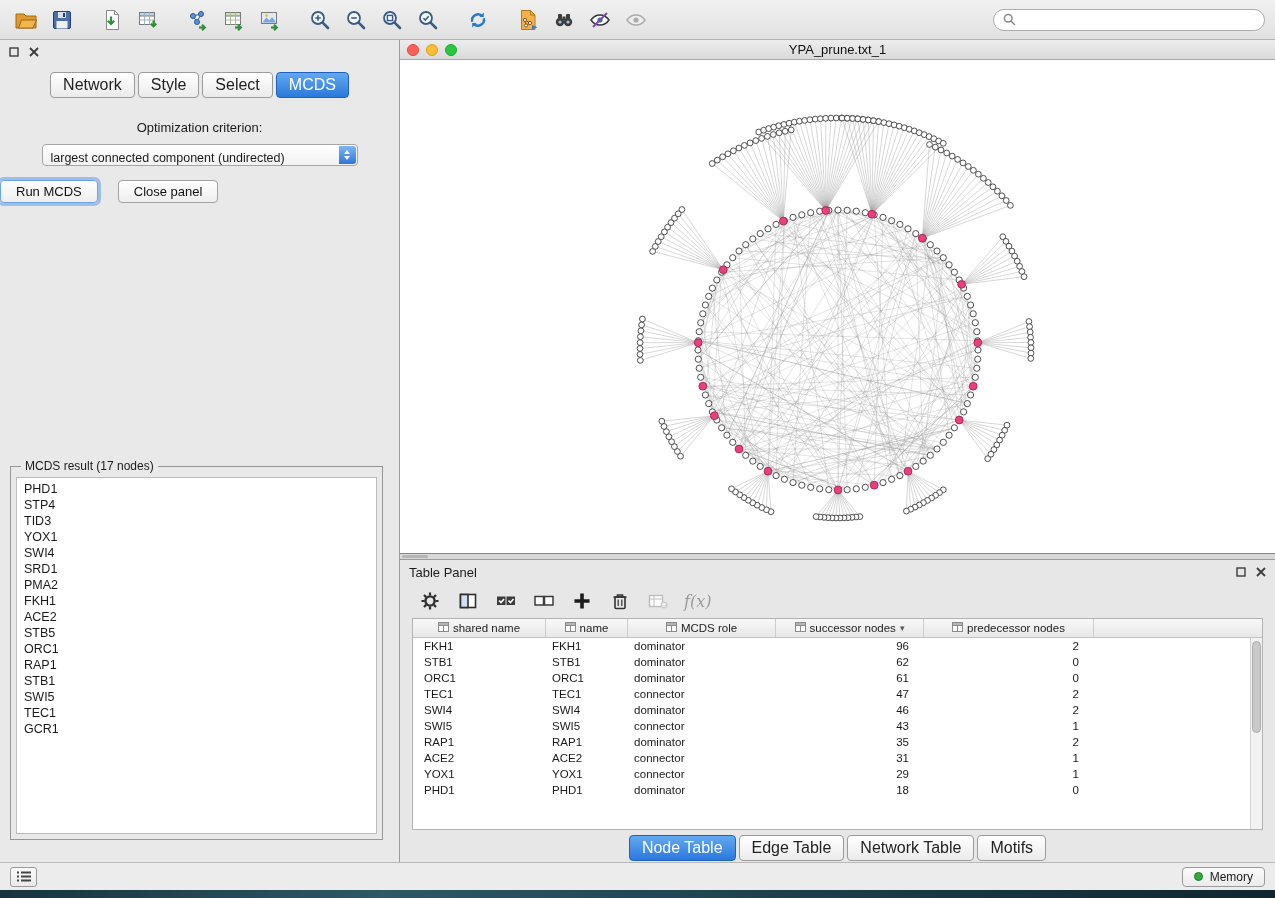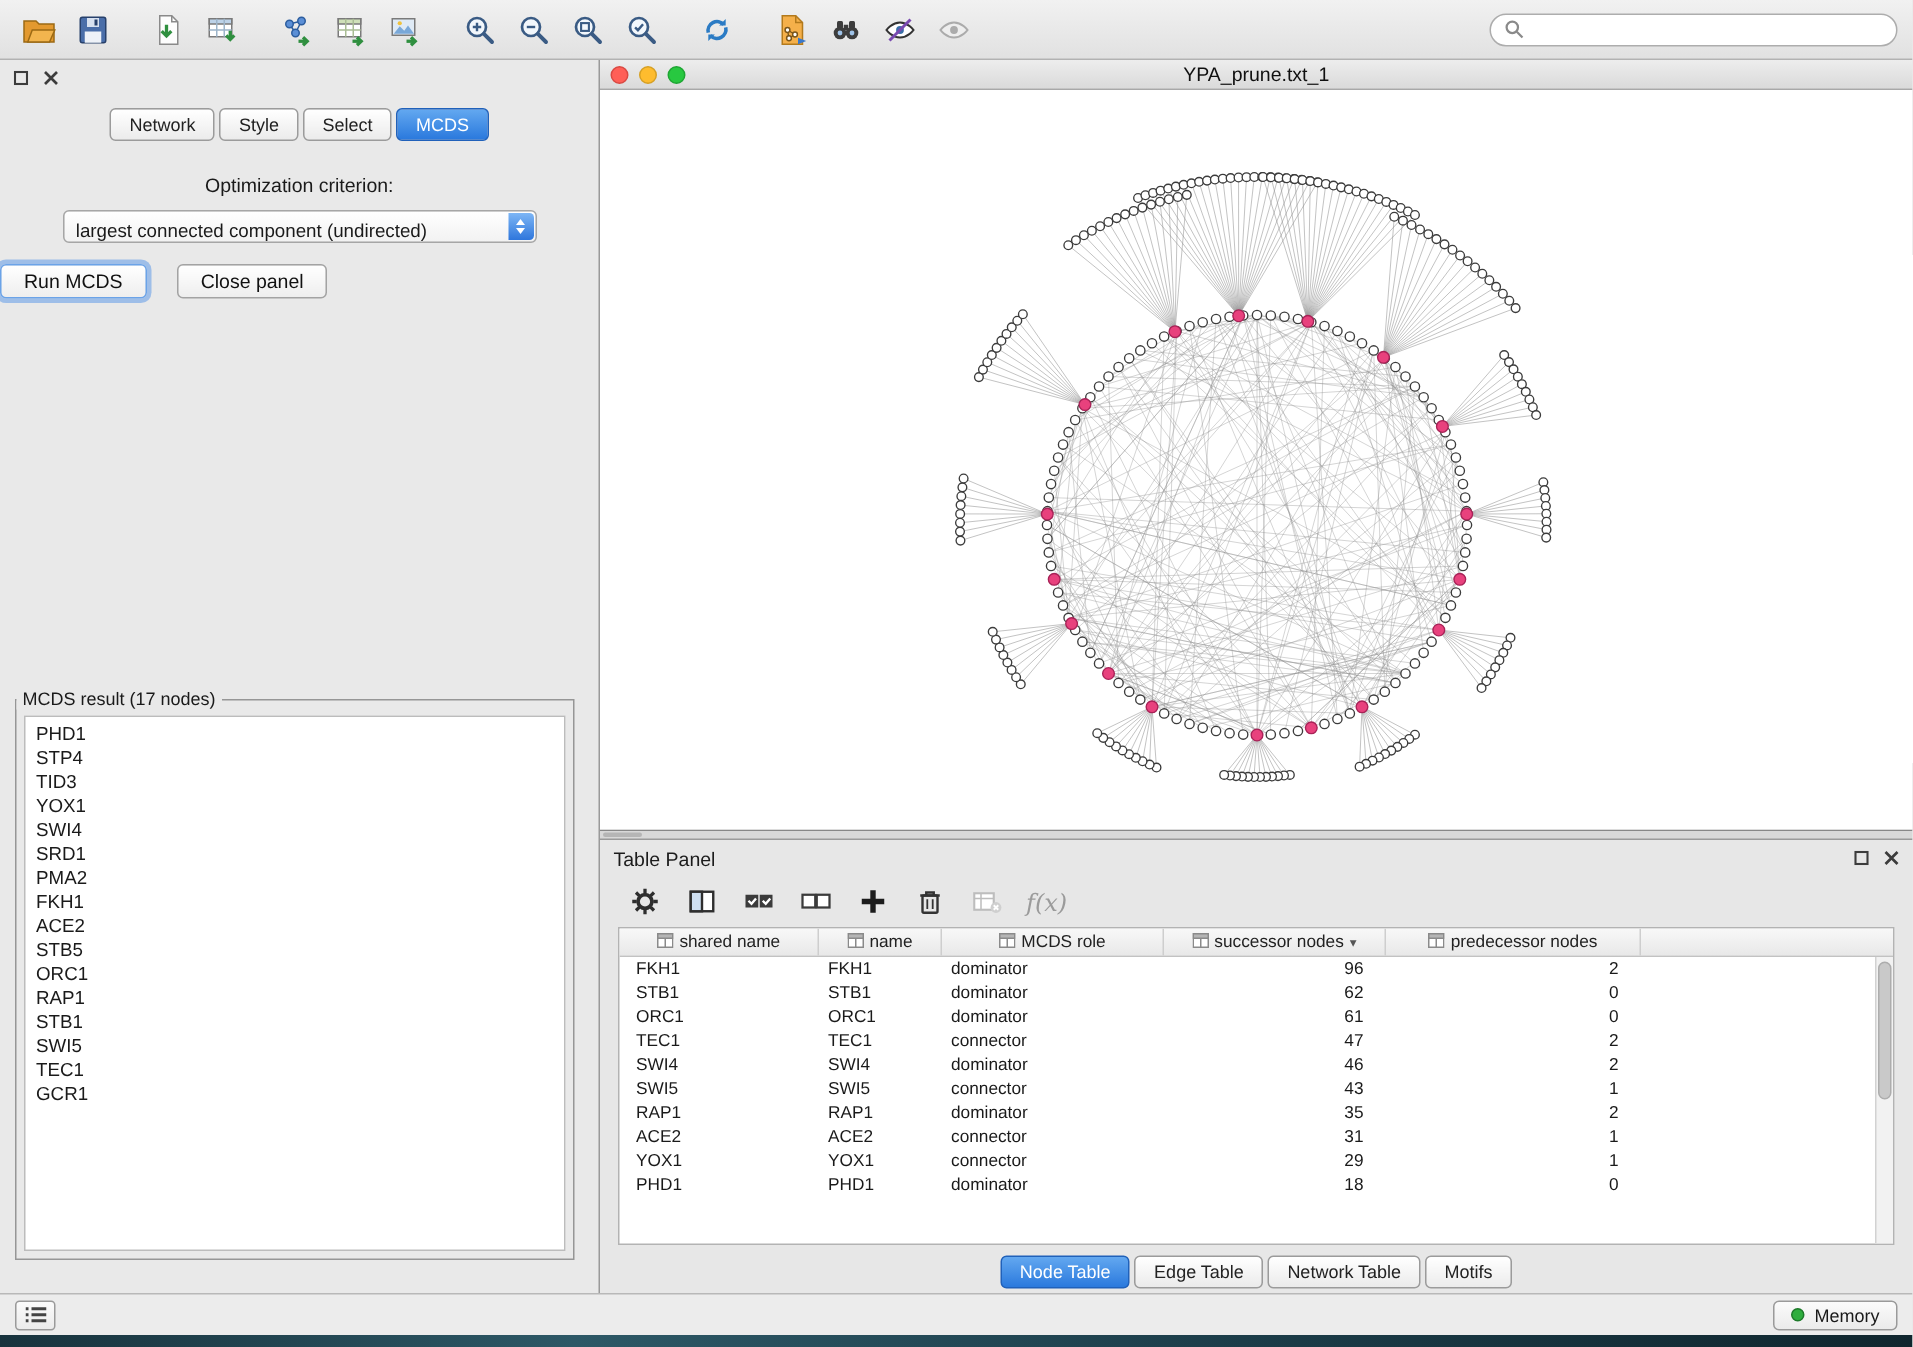--- a/index.html
+++ b/index.html
@@ -19,41 +19,41 @@
   
   .main { flex:1; display:flex; min-height:0; }
 
   
   .control-panel { flex:0 0 400px; background:#e9e9e9; border-right:1px solid #9a9a9a;
                    display:flex; flex-direction:column; }
   .panel-header { flex:0 0 24px; display:flex; align-items:center; padding:0 9px; font-size:13px; color:#1c1c1c; }
   .panel-header .ph-title { flex:1; }
   .ph-icons { display:flex; gap:10px; align-items:center; }
   .seg-row { display:flex; justify-content:center; gap:3px; margin-top:8px; }
-  .seg-btn { padding:3px 12px; font-size:12px; border:1px solid #9b9b9b; border-radius:4px;
+  .seg-btn { padding:3px 12px; font-size:16px; border:1px solid #9b9b9b; border-radius:4px;
              background:linear-gradient(#ffffff,#ebebeb); color:#222; }
   .seg-btn.active { background:linear-gradient(#63a8f0,#2a79dd); border-color:#2061ba; color:#fff; }
   .cp-body { flex:1; display:flex; flex-direction:column; min-height:0; }
   .opt-label { text-align:center; font-size:13px; margin-top:22px; }
   .combo { width:316px; height:22px; margin:9px auto 0; border:1px solid #a6a6a6; border-radius:4px;
            background:linear-gradient(#ffffff,#f2f2f2); display:flex; align-items:flex-end;
            font-size:12.5px; padding-left:8px; position:relative; }
   .combo-cap { position:absolute; right:1px; top:1px; bottom:1px; width:17px; border-radius:0 3px 3px 0;
                background:linear-gradient(#7db6f5,#2e76dc); display:flex; flex-direction:column;
                align-items:center; justify-content:center; gap:2px; }
   .tri-up { width:0; height:0; border-left:3.5px solid transparent; border-right:3.5px solid transparent; border-bottom:4.5px solid #fff; }
   .tri-down { width:0; height:0; border-left:3.5px solid transparent; border-right:3.5px solid transparent; border-top:4.5px solid #fff; }
   .btn-row { display:flex; justify-content:flex-start; gap:20px; margin-top:14px; }
   .btn { padding:3px 15px; font-size:13px; border:1px solid #a3a3a3; border-radius:4px;
          background:linear-gradient(#ffffff,#eeeeee); color:#111; }
   .btn.focus-ring { border-color:#6ba3e8; box-shadow:0 0 0 3px rgba(96,154,232,.55); }
   .cp-spacer { flex:1; }
   .result-box { margin:0 16px 22px 10px; height:374px; border:1px solid #969696; position:relative;
                 padding:10px 5px 5px 5px; }
-  .result-legend { position:absolute; top:-8px; left:0; background:#e9e9e9; padding:0 4px; font-size:12px; }
+  .result-legend { position:absolute; top:-8px; left:10px; background:#e9e9e9; padding:0 4px; font-size:12px; }
   .result-list { width:100%; height:100%; background:#fff; border:1px solid #bcbcbc; overflow:hidden;
                  padding:3px 7px; font-size:12.5px; line-height:16px; }
   .mcds-item { height:16px; white-space:nowrap; }
 
   
   .right { flex:1; display:flex; flex-direction:column; min-width:0; }
   .net-window { flex:0 0 514px; display:flex; flex-direction:column; border-bottom:1px solid #878787; }
   .net-titlebar { flex:0 0 20px; background:linear-gradient(#ededed,#dadada); border-bottom:1px solid #a8a8a8;
                   display:flex; align-items:center; padding:0 7px; position:relative; }
   .traffic { display:flex; gap:7px; z-index:2; }

